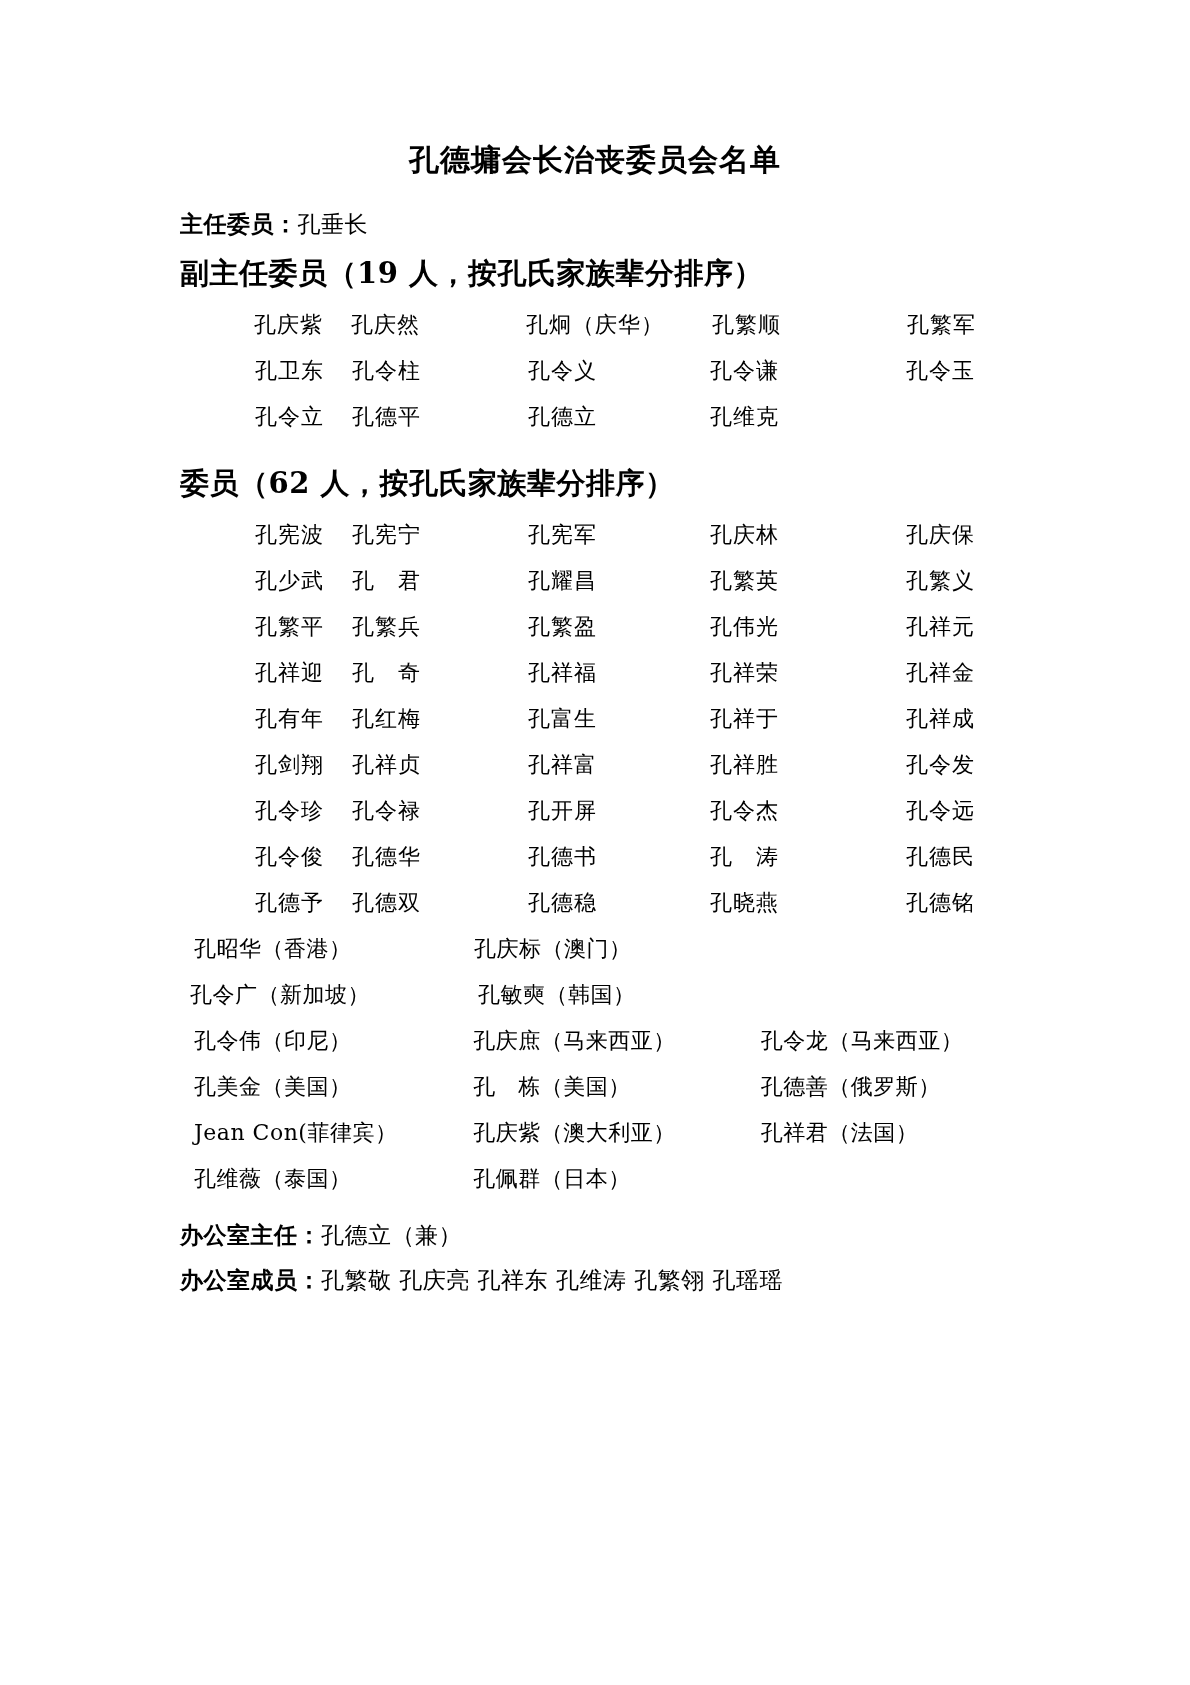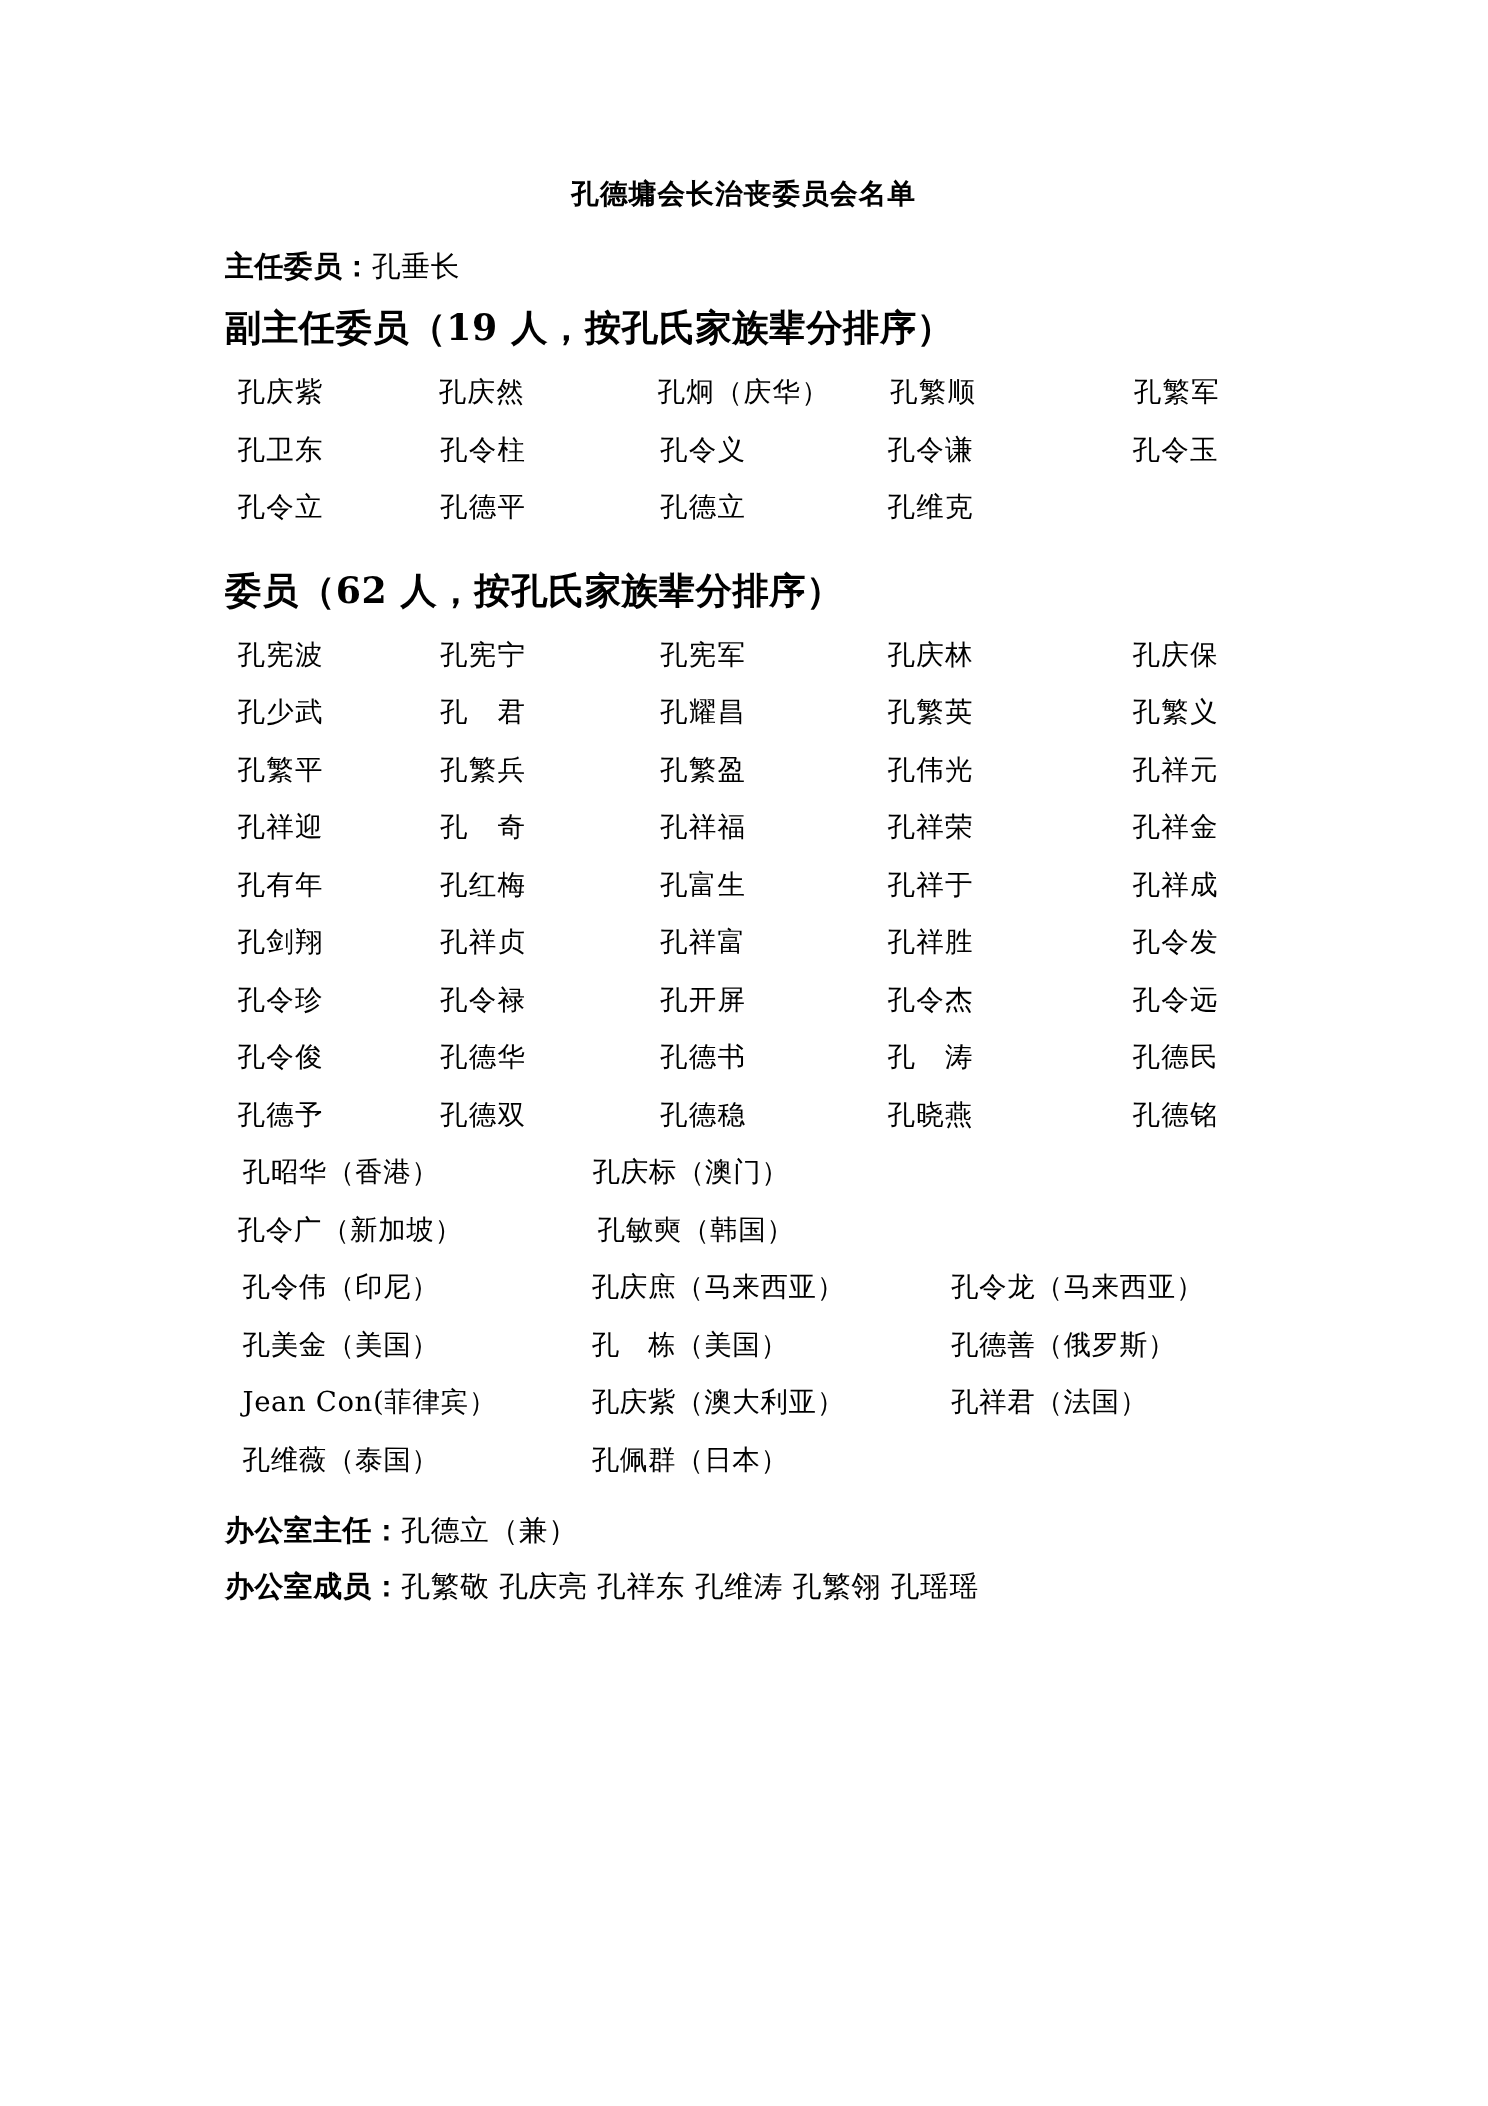--- a/index.html
+++ b/index.html
@@ -19,21 +19,21 @@
     position: absolute;
     left: 0;
     top: 0;
     width: 1190px;
     height: 1685px;
     box-sizing: border-box;
     padding: 120px 150px 0 150px;
   }
   .doc-title {
     text-align: center;
-    font-size: 22px;
+    font-size: 30px;
     font-weight: bold;
     letter-spacing: 1px;
     margin: 20px 0 28px 0;
     font-family: "DejaVu Serif", "Liberation Serif", serif;
   }
   .line-bold {
     font-size: 23px;
     font-weight: bold;
     margin: 0 0 14px 30px;
     letter-spacing: 0.5px;
@@ -56,21 +56,21 @@
     display: flex;
     margin-bottom: 16px;
   }
   .grid5 .cell {
     width: 172px;
     font-size: 22px;
     text-align: left;
     letter-spacing: 1px;
     white-space: nowrap;
   }
-  .grid5 .cell.c0 { padding-left: 10px; }
+  .grid5 .cell.c0 { padding-left: 10px; text-align: right; }
   .grid5 .cell.c1 { padding-left: 28px; }
   .grid5 .cell.c2 { padding-left: 42px; }
   .grid5 .cell.c3 { padding-left: 48px; }
   .grid5 .cell.c4 { padding-left: 62px; }
 
   .grid3 {
     margin: 4px 0 0 30px;
     width: 880px;
   }
   .grid3 .row {

